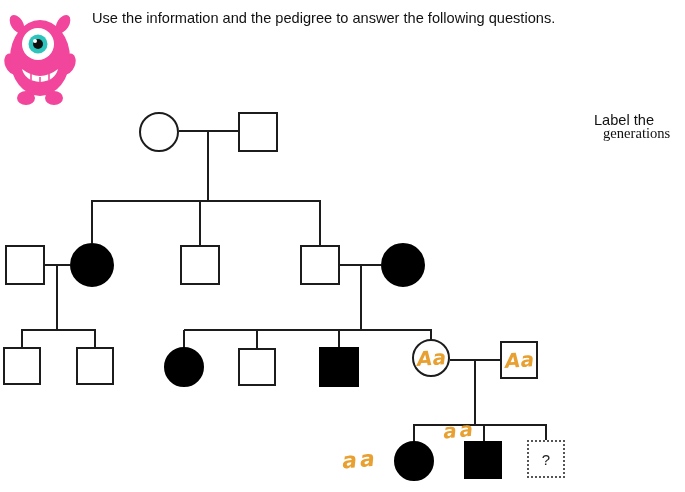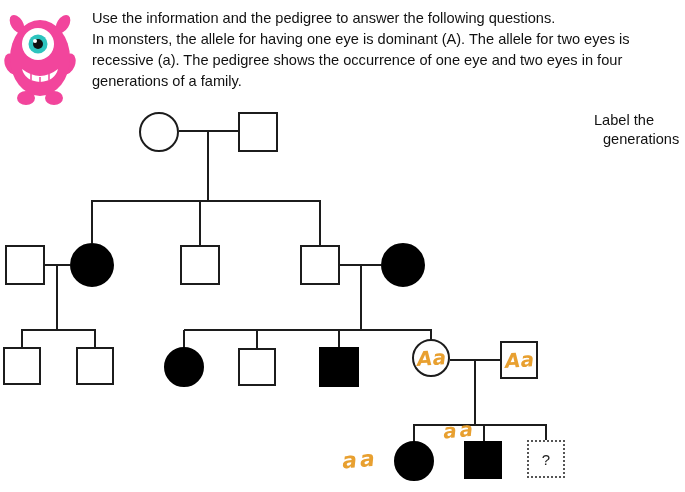--- a/index.html
+++ b/index.html
@@ -42,26 +42,23 @@
       <circle cx="34" cy="36" r="16" fill="#ffffff"></circle>
       <circle cx="34" cy="36" r="9.5" fill="#2ec4be"></circle>
       <circle cx="34" cy="36" r="5" fill="#101010"></circle>
       <circle cx="31" cy="33" r="2" fill="#ffffff"></circle>
       <path d="M18 61 Q36 75 54 61 Q51 73 36 74 Q21 73 18 61 Z" fill="#ffffff"></path>
       <path d="M27 66 l0 6 M36 69 l0 6 M45 66 l0 6" stroke="#f2459c" stroke-width="1.5" fill="none"></path>
     </svg>
   </div>
 
   <div class="txt" style="left:92px; top:8px;">Use the information and the pedigree to answer the following questions.</div>
-  <div class="txt" style="left:92px; top:29px;">In monsters, the allele for having one eye is dominant (A). The allele for two eyes is</div>
-  <div class="txt" style="left:92px; top:50px;">recessive (a). The pedigree shows the occurrence of one eye and two eyes in four</div>
-  <div class="txt" style="left:92px; top:71px;">generations of a family.</div>
 
   <div class="txt" style="left:594px; top:110px;">Label the</div>
-  <div class="txt" style="left:603px; top:129px;">generations</div>
+  <div class="txt" style="left:603px; top:123px;font-family:Liberation Serif, serif;">generations</div>
 
   <div class="ln" style="left:179px; top:130px; width:59px;  height:2px;"></div>
   <div class="ln" style="left:207px; top:131px; width:2px;  height:70px;"></div>
   <div class="ln" style="left:91px;  top:200px; width:230px; height:2px;"></div>
   <div class="ln" style="left:91px;  top:201px; width:2px;  height:42px;"></div>
   <div class="ln" style="left:199px; top:201px; width:2px;  height:44px;"></div>
   <div class="ln" style="left:319px; top:201px; width:2px;  height:44px;"></div>
 
   <div class="ln" style="left:45px;  top:264px; width:25px;  height:2px;"></div>
   <div class="ln" style="left:340px; top:264px; width:41px;  height:2px;"></div>

